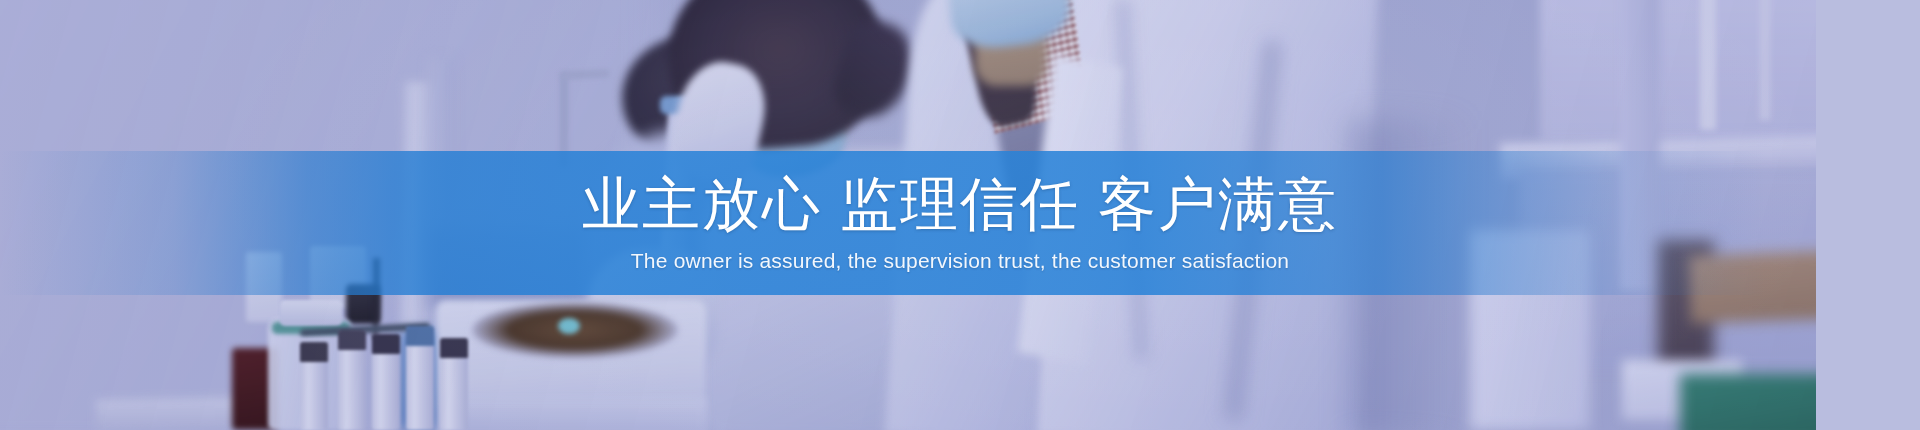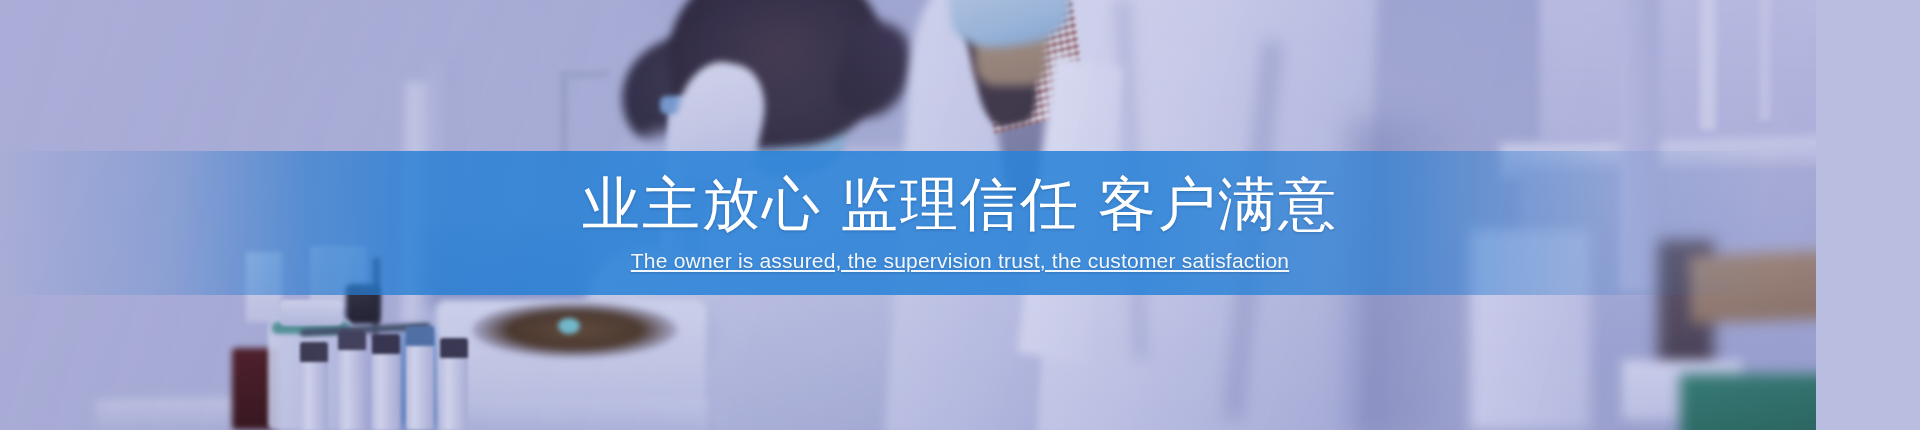--- a/index.html
+++ b/index.html
@@ -424,21 +424,20 @@
   }
   .subhead {
     margin-top:12px;
     font-size:21px;
     line-height:1.2;
     font-weight:400;
     letter-spacing:.2px;
     color:#f2f7fd;
     white-space:nowrap;
     text-shadow:0 1px 2px rgba(20,60,110,.30);
-    text-decoration:underline;
   }
 </style>
 </head>
 <body>
 
 <div class="banner">
 
   <div class="photo">
     <div class="wall"></div>
     <div class="wall-left"></div>

